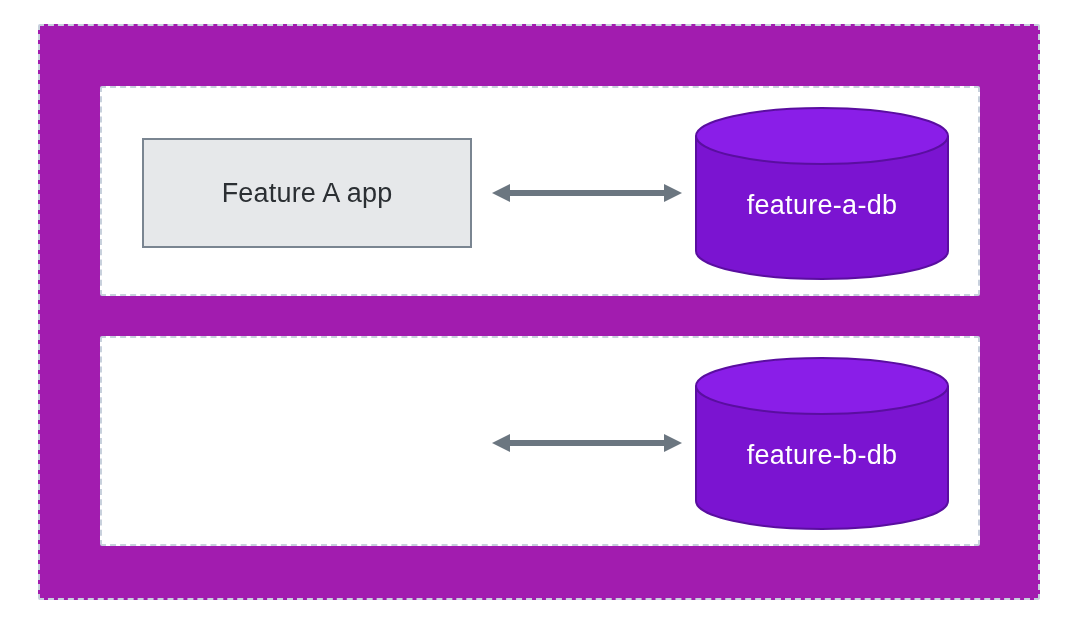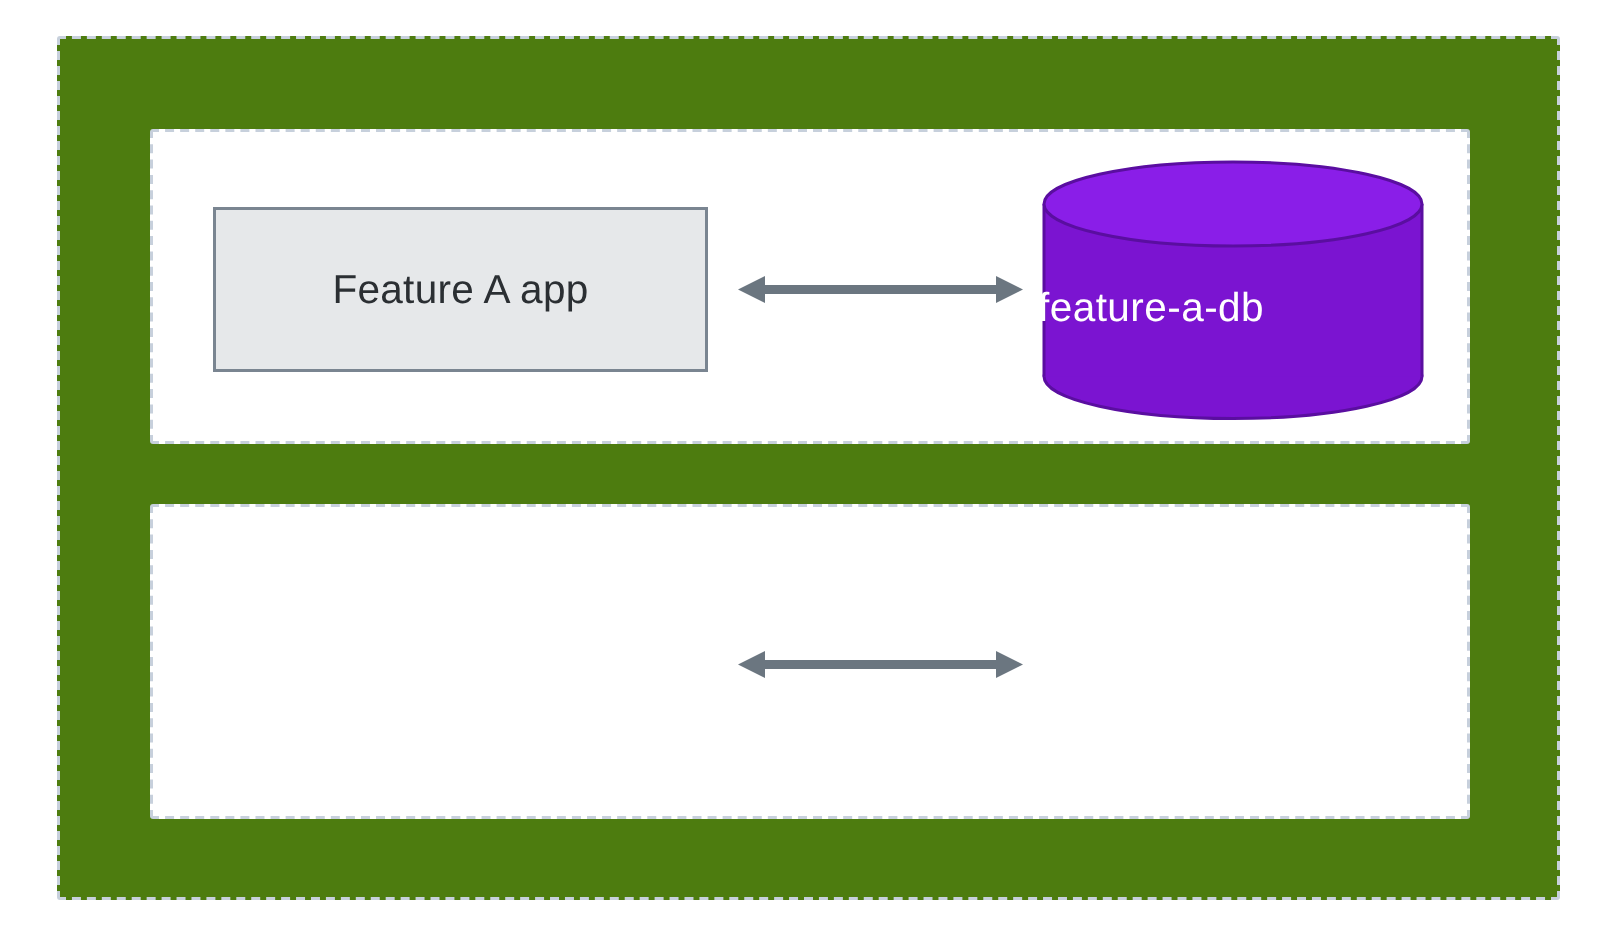--- a/index.html
+++ b/index.html
@@ -10,21 +10,21 @@
     background: #ffffff;
     position: relative;
   }
   .outer-frame {
     position: absolute;
     left: 38px;
     top: 24px;
     width: 1002px;
     height: 576px;
     border: 2px dashed #c7d0dc;
-    background: #4d7c0f;
+    background: #a21caf;
     border-radius: 2px;
   }
   .row-box {
     position: absolute;
     left: 60px;
     width: 880px;
     height: 210px;
     border: 2px dashed #c7d0dc;
     background: #ffffff;
     border-radius: 2px;
@@ -57,21 +57,21 @@
     position: absolute;
     left: 590px;
     top: 18px;
     width: 260px;
     height: 175px;
   }
   .db-label {
     position: absolute;
     width: 100%;
     top: 84px;
-    text-align: left;
+    text-align: center;
     color: #ffffff;
     font-size: 27px;
     letter-spacing: 0.3px;
     z-index: 5;
     font-weight: 500;
   }
 </style>
 </head>
 <body>
 
@@ -101,15 +101,25 @@
   </div>
 
   <div class="row-box row-b">
     <div class="arrow-wrap">
       <svg width="190" height="26" viewBox="0 0 190 26">
         <line x1="12" y1="13" x2="178" y2="13" stroke="#6b7680" stroke-width="6"></line>
         <polygon points="0,13 18,4 18,22" fill="#6b7680"></polygon>
         <polygon points="190,13 172,4 172,22" fill="#6b7680"></polygon>
       </svg>
     </div>
+    <div class="db-wrap">
+      <svg width="260" height="175" viewBox="0 0 260 175">
+        <ellipse cx="130" cy="145" rx="126" ry="28" fill="#7b14d1" stroke="#5a0ea0" stroke-width="2"></ellipse>
+        <rect x="4" y="30" width="252" height="115" fill="#7b14d1"></rect>
+        <line x1="4" y1="30" x2="4" y2="145" stroke="#5a0ea0" stroke-width="2"></line>
+        <line x1="256" y1="30" x2="256" y2="145" stroke="#5a0ea0" stroke-width="2"></line>
+        <ellipse cx="130" cy="30" rx="126" ry="28" fill="#8a1ee8" stroke="#5a0ea0" stroke-width="2"></ellipse>
+      </svg>
+      <div class="db-label">feature-b-db</div>
+    </div>
   </div>
 
 </div>
 
 </body></html>

